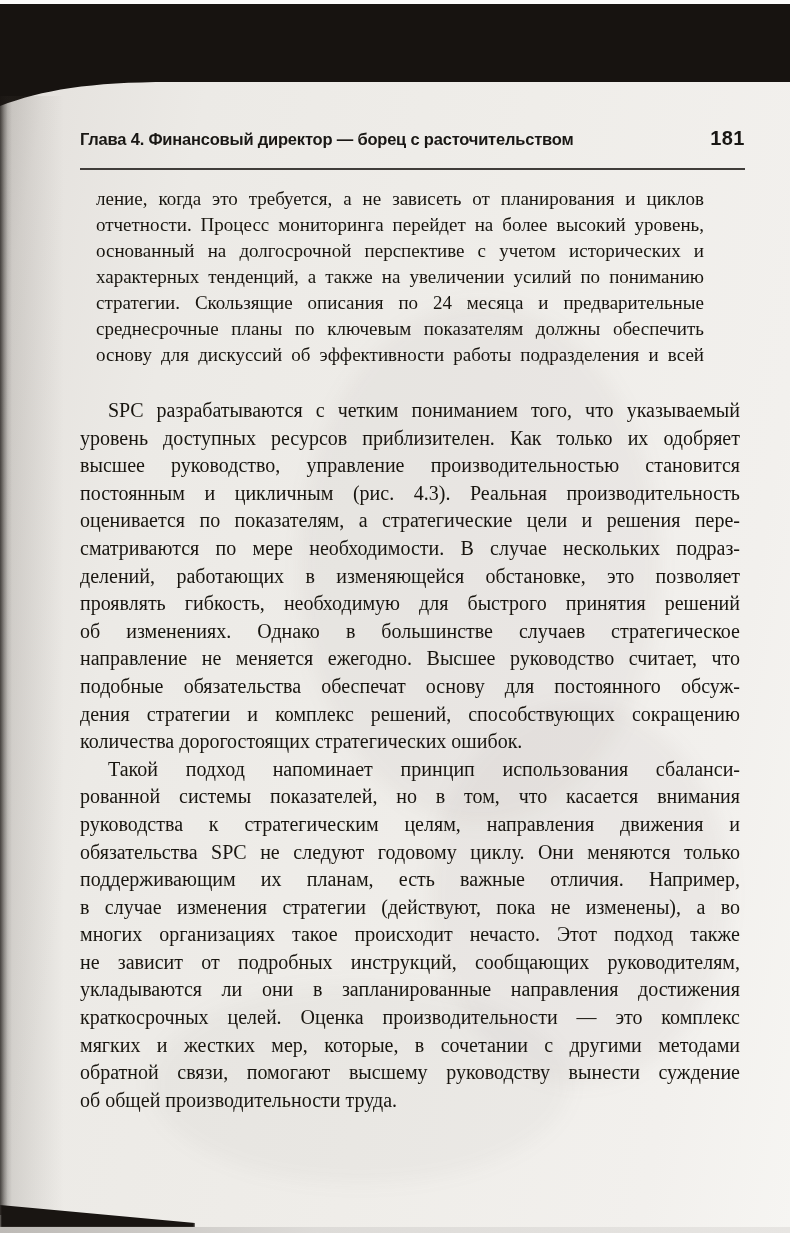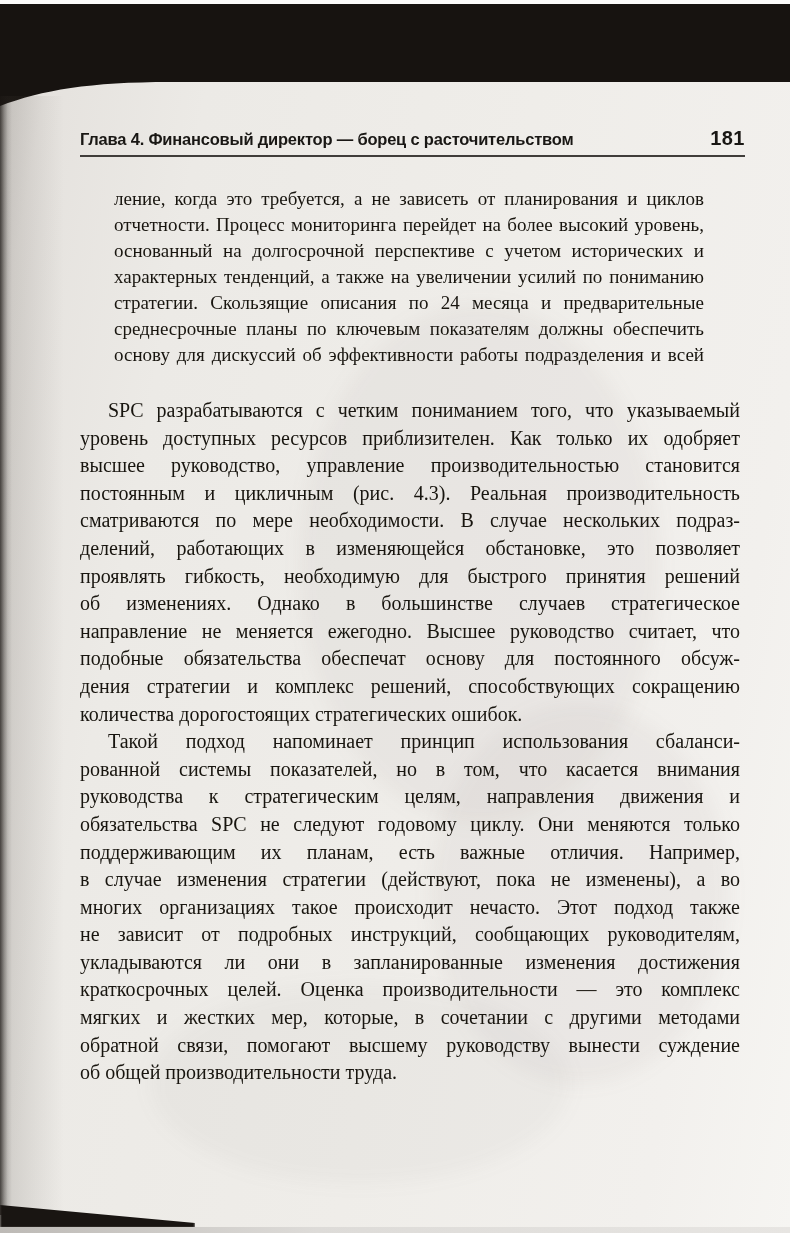--- a/index.html
+++ b/index.html
@@ -60,21 +60,21 @@
   .top-white-strip {
     position: absolute; left: 0; top: 0; right: 0; height: 5px;
     background: #fcfcfb;
   }
 
   
   .header-row {
     position: absolute;
     left: 80px; top: 127px; width: 665px;
     display: flex; justify-content: space-between; align-items: baseline;
-    padding-bottom: 5px;
+    padding-bottom: 18px;
     border-bottom: 3px double transparent;
     border-bottom: 2.5px solid #403d3a;
     font-family: "Liberation Sans", sans-serif;
     color: #191714;
   }
   .chapter-title {
     font-size: 16.5px; font-weight: bold; letter-spacing: -0.2px;
   }
   .page-number {
     font-size: 20px; font-weight: bold; letter-spacing: 0.5px;
@@ -91,21 +91,21 @@
   .para .line {
     text-align: justify;
     text-align-last: justify;
     white-space: normal;
   }
   .para .line.last { text-align-last: left; }
   .para .line.indent { text-indent: 28px; }
 
   
   .para.quote {
-    margin: 0 36px 29px 34px;
+    margin: 0 36px 29px 16px;
     font-size: 19px; line-height: 26px;
   }
 </style>
 </head>
 <body>
 
 <div class="scan">
 
   <div class="page">
     <div class="smudge a"></div>
@@ -137,39 +137,40 @@
         <div class="line">характерных тенденций, а также на увеличении усилий по пониманию</div>
         <div class="line">стратегии. Скользящие описания по 24 месяца и предварительные</div>
         <div class="line">среднесрочные планы по ключевым показателям должны обеспечить</div>
         <div class="line">основу для дискуссий об эффективности работы подразделения и всей</div>
       </div>
       <div class="para normal">
         <div class="line indent">SPC разрабатываются с четким пониманием того, что указываемый</div>
         <div class="line">уровень доступных ресурсов приблизителен. Как только их одобряет</div>
         <div class="line">высшее руководство, управление производительностью становится</div>
         <div class="line">постоянным и цикличным (рис. 4.3). Реальная производительность</div>
+        <div class="line">оценивается по показателям, а стратегические цели и решения пере-</div>
         <div class="line">сматриваются по мере необходимости. В случае нескольких подраз-</div>
         <div class="line">делений, работающих в изменяющейся обстановке, это позволяет</div>
         <div class="line">проявлять гибкость, необходимую для быстрого принятия решений</div>
         <div class="line">об изменениях. Однако в большинстве случаев стратегическое</div>
         <div class="line">направление не меняется ежегодно. Высшее руководство считает, что</div>
         <div class="line">подобные обязательства обеспечат основу для постоянного обсуж-</div>
         <div class="line">дения стратегии и комплекс решений, способствующих сокращению</div>
         <div class="line last">количества дорогостоящих стратегических ошибок.</div>
       </div>
       <div class="para normal">
         <div class="line indent">Такой подход напоминает принцип использования сбаланси-</div>
         <div class="line">рованной системы показателей, но в том, что касается внимания</div>
         <div class="line">руководства к стратегическим целям, направления движения и</div>
         <div class="line">обязательства SPC не следуют годовому циклу. Они меняются только</div>
         <div class="line">поддерживающим их планам, есть важные отличия. Например,</div>
         <div class="line">в случае изменения стратегии (действуют, пока не изменены), а во</div>
         <div class="line">многих организациях такое происходит нечасто. Этот подход также</div>
         <div class="line">не зависит от подробных инструкций, сообщающих руководителям,</div>
-        <div class="line">укладываются ли они в запланированные изменения достижения</div>
+        <div class="line">укладываются ли они в запланированные направления достижения</div>
         <div class="line">краткосрочных целей. Оценка производительности — это комплекс</div>
         <div class="line">мягких и жестких мер, которые, в сочетании с другими методами</div>
         <div class="line">обратной связи, помогают высшему руководству вынести суждение</div>
         <div class="line last">об общей производительности труда.</div>
       </div>
     </div>
 
 </div>
 
 </body></html>

